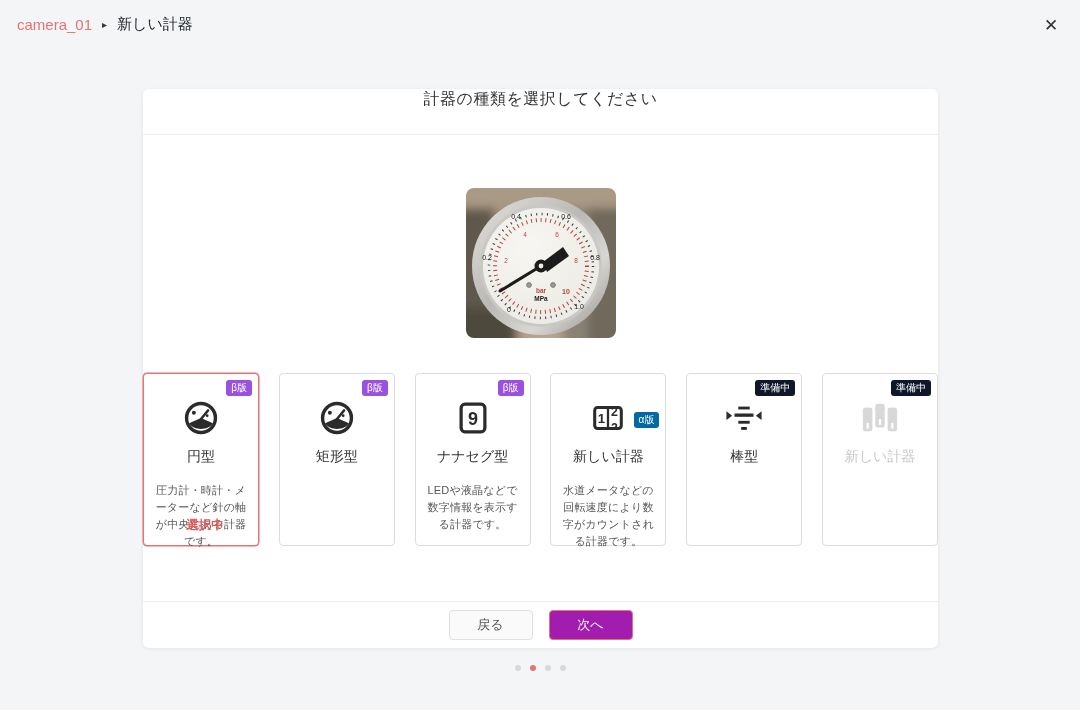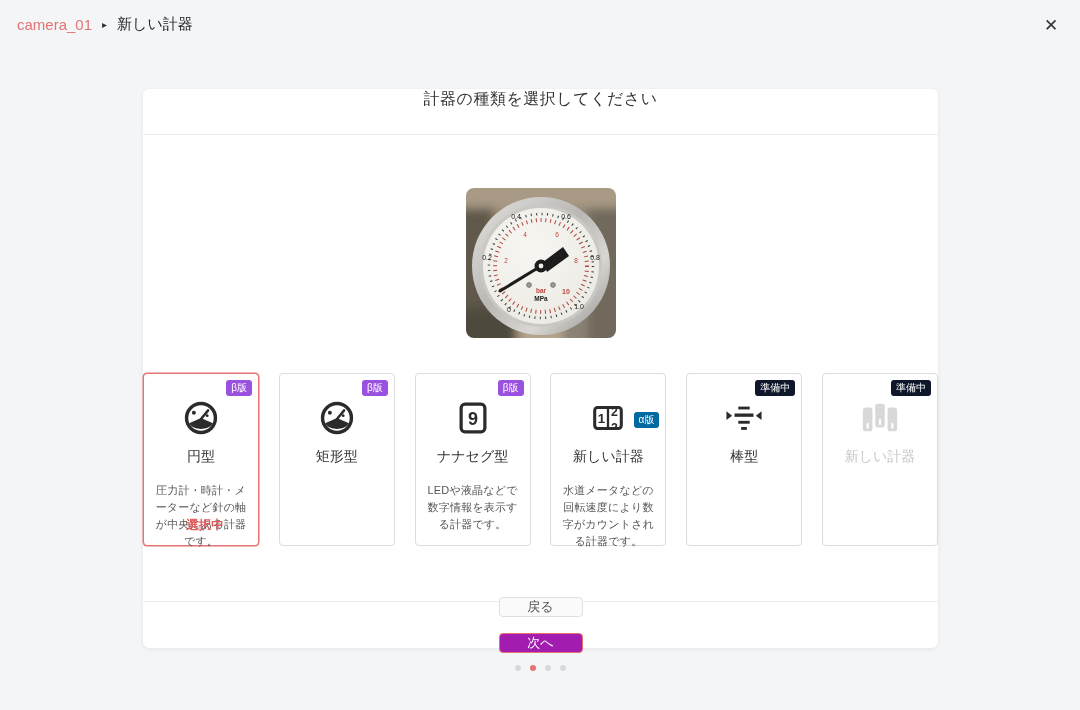--- a/index.html
+++ b/index.html
@@ -67,21 +67,21 @@
   .selected-label {
     position: absolute; left: 8px; right: 0; bottom: 11px;
     color: #e05b5b; font-size: 12.5px; font-weight: bold;
   }
   .type-card.disabled { cursor: default; }
   .type-card.disabled .card-label { color: #c7c7c7; }
   
   .modal-footer {
     position: absolute; left: 0; right: 0; bottom: 0; height: 47px;
     border-top: 1px solid #ececec;
-    display: flex; align-items: center; justify-content: center; gap: 16px; flex-direction: column;
+    display: flex; align-items: center; justify-content: center; gap: 16px;
   }
   .btn {
     width: 84px; height: 30px; border-radius: 4px; font-size: 13px;
     display: flex; align-items: center; justify-content: center;
     cursor: pointer; font-family: inherit;
   }
   .btn-back { background: #fafafa; border: 1px solid #e0e0e0; color: #555; }
   .btn-next { background: #a21caf; border: 1px solid #e8716d; color: #fff; }
   
   .dots {

